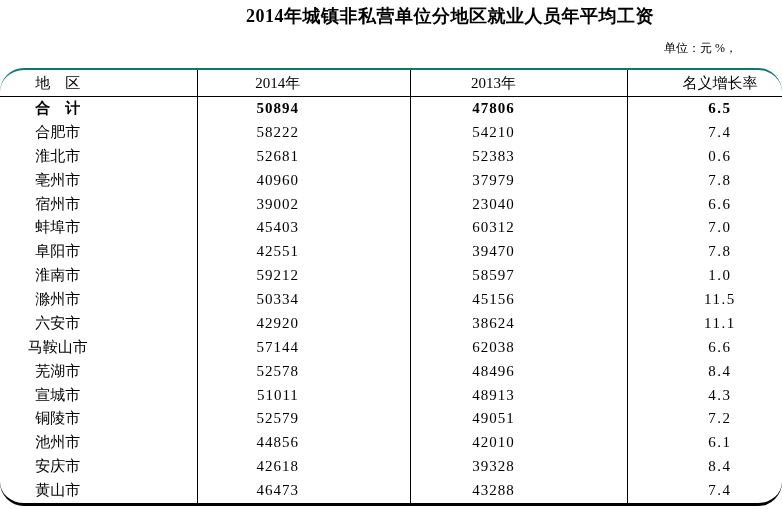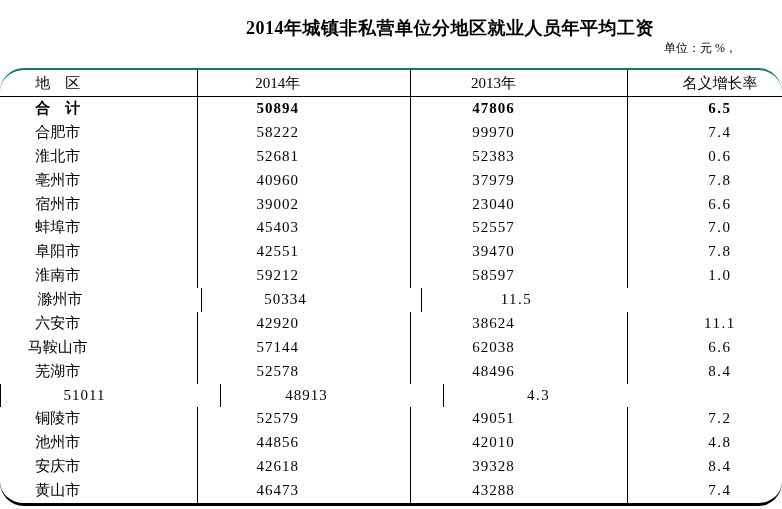--- a/index.html
+++ b/index.html
@@ -7,21 +7,21 @@
     position: relative;
     width: 782px;
     height: 509px;
     background: #ffffff;
     overflow: hidden;
     color: #000;
     font-family: "Liberation Serif", "DejaVu Serif", serif;
   }
   .title {
     position: absolute;
-    top: 16px;
+    top: 4px;
     left: 450px;
     transform: translateX(-50%);
     font-size: 18px;
     font-weight: bold;
     letter-spacing: 0.5px;
     white-space: nowrap;
   }
   .unit {
     position: absolute;
     top: 40px;
@@ -87,21 +87,21 @@
 
     <div class="trow bold">
         <div class="c c1">合　计</div>
         <div class="c c2 num">50894</div>
         <div class="c c3 num">47806</div>
         <div class="c c4 num">6.5</div>
       </div>
         <div class="trow">
         <div class="c c1">合肥市</div>
         <div class="c c2 num">58222</div>
-        <div class="c c3 num">99970</div>
+        <div class="c c3 num">54210</div>
         <div class="c c4 num">7.4</div>
       </div>
         <div class="trow">
         <div class="c c1">淮北市</div>
         <div class="c c2 num">52681</div>
         <div class="c c3 num">52383</div>
         <div class="c c4 num">0.6</div>
       </div>
         <div class="trow">
         <div class="c c1">亳州市</div>
@@ -111,38 +111,39 @@
       </div>
         <div class="trow">
         <div class="c c1">宿州市</div>
         <div class="c c2 num">39002</div>
         <div class="c c3 num">23040</div>
         <div class="c c4 num">6.6</div>
       </div>
         <div class="trow">
         <div class="c c1">蚌埠市</div>
         <div class="c c2 num">45403</div>
-        <div class="c c3 num">52557</div>
+        <div class="c c3 num">60312</div>
         <div class="c c4 num">7.0</div>
       </div>
         <div class="trow">
         <div class="c c1">阜阳市</div>
         <div class="c c2 num">42551</div>
         <div class="c c3 num">39470</div>
         <div class="c c4 num">7.8</div>
       </div>
         <div class="trow">
         <div class="c c1">淮南市</div>
         <div class="c c2 num">59212</div>
         <div class="c c3 num">58597</div>
         <div class="c c4 num">1.0</div>
       </div>
         <div class="trow">
         <div class="c c1">滁州市</div>
         <div class="c c2 num">50334</div>
+        <div class="c c3 num">45156</div>
         <div class="c c4 num">11.5</div>
       </div>
         <div class="trow">
         <div class="c c1">六安市</div>
         <div class="c c2 num">42920</div>
         <div class="c c3 num">38624</div>
         <div class="c c4 num">11.1</div>
       </div>
         <div class="trow">
         <div class="c c1">马鞍山市</div>
@@ -150,35 +151,36 @@
         <div class="c c3 num">62038</div>
         <div class="c c4 num">6.6</div>
       </div>
         <div class="trow">
         <div class="c c1">芜湖市</div>
         <div class="c c2 num">52578</div>
         <div class="c c3 num">48496</div>
         <div class="c c4 num">8.4</div>
       </div>
         <div class="trow">
+        <div class="c c1">宣城市</div>
         <div class="c c2 num">51011</div>
         <div class="c c3 num">48913</div>
         <div class="c c4 num">4.3</div>
       </div>
         <div class="trow">
         <div class="c c1">铜陵市</div>
         <div class="c c2 num">52579</div>
         <div class="c c3 num">49051</div>
         <div class="c c4 num">7.2</div>
       </div>
         <div class="trow">
         <div class="c c1">池州市</div>
         <div class="c c2 num">44856</div>
         <div class="c c3 num">42010</div>
-        <div class="c c4 num">4.8</div>
+        <div class="c c4 num">6.1</div>
       </div>
         <div class="trow">
         <div class="c c1">安庆市</div>
         <div class="c c2 num">42618</div>
         <div class="c c3 num">39328</div>
         <div class="c c4 num">8.4</div>
       </div>
         <div class="trow">
         <div class="c c1">黄山市</div>
         <div class="c c2 num">46473</div>

